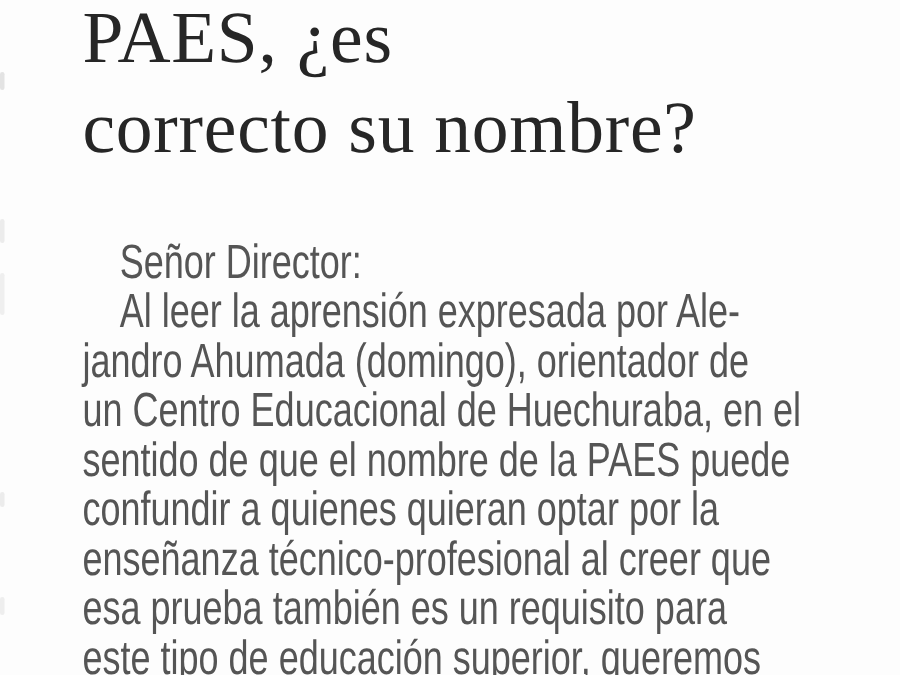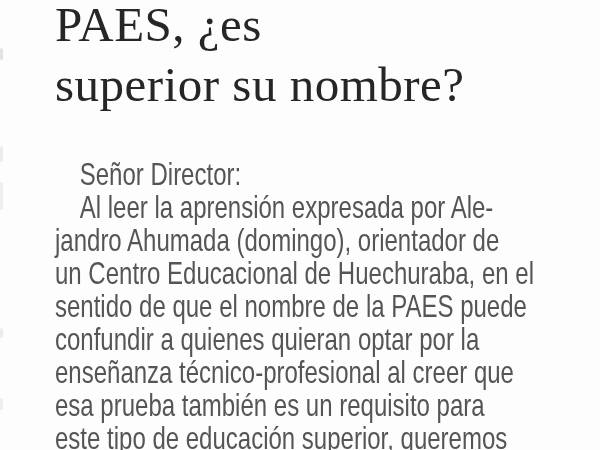--- a/index.html
+++ b/index.html
@@ -67,21 +67,21 @@
   <div>
     <span class="mark" style="top:48px;height:12px;"></span>
     <span class="mark" style="top:146px;height:16px;background:#ececec;"></span>
     <span class="mark" style="top:182px;height:28px;background:#efefef;"></span>
     <span class="mark" style="top:328px;height:10px;background:#ececec;"></span>
     <span class="mark" style="top:398px;height:12px;background:#eeeeee;"></span>
   </div>
 
   <h1 class="headline">
     <span class="hl-line">PAES, ¿es</span>
-    <span class="hl-line">superior su nombre?</span>
+    <span class="hl-line">correcto su nombre?</span>
   </h1>
 
   <div class="body-col">
     <div class="line indent">Señor Director:</div>
     <div class="line indent">Al leer la aprensión expresada por Ale-</div>
     <div class="line">jandro Ahumada (domingo), orientador de</div>
     <div class="line">un Centro Educacional de Huechuraba, en el</div>
     <div class="line">sentido de que el nombre de la PAES puede</div>
     <div class="line">confundir a quienes quieran optar por la</div>
     <div class="line">enseñanza técnico-profesional al creer que</div>

